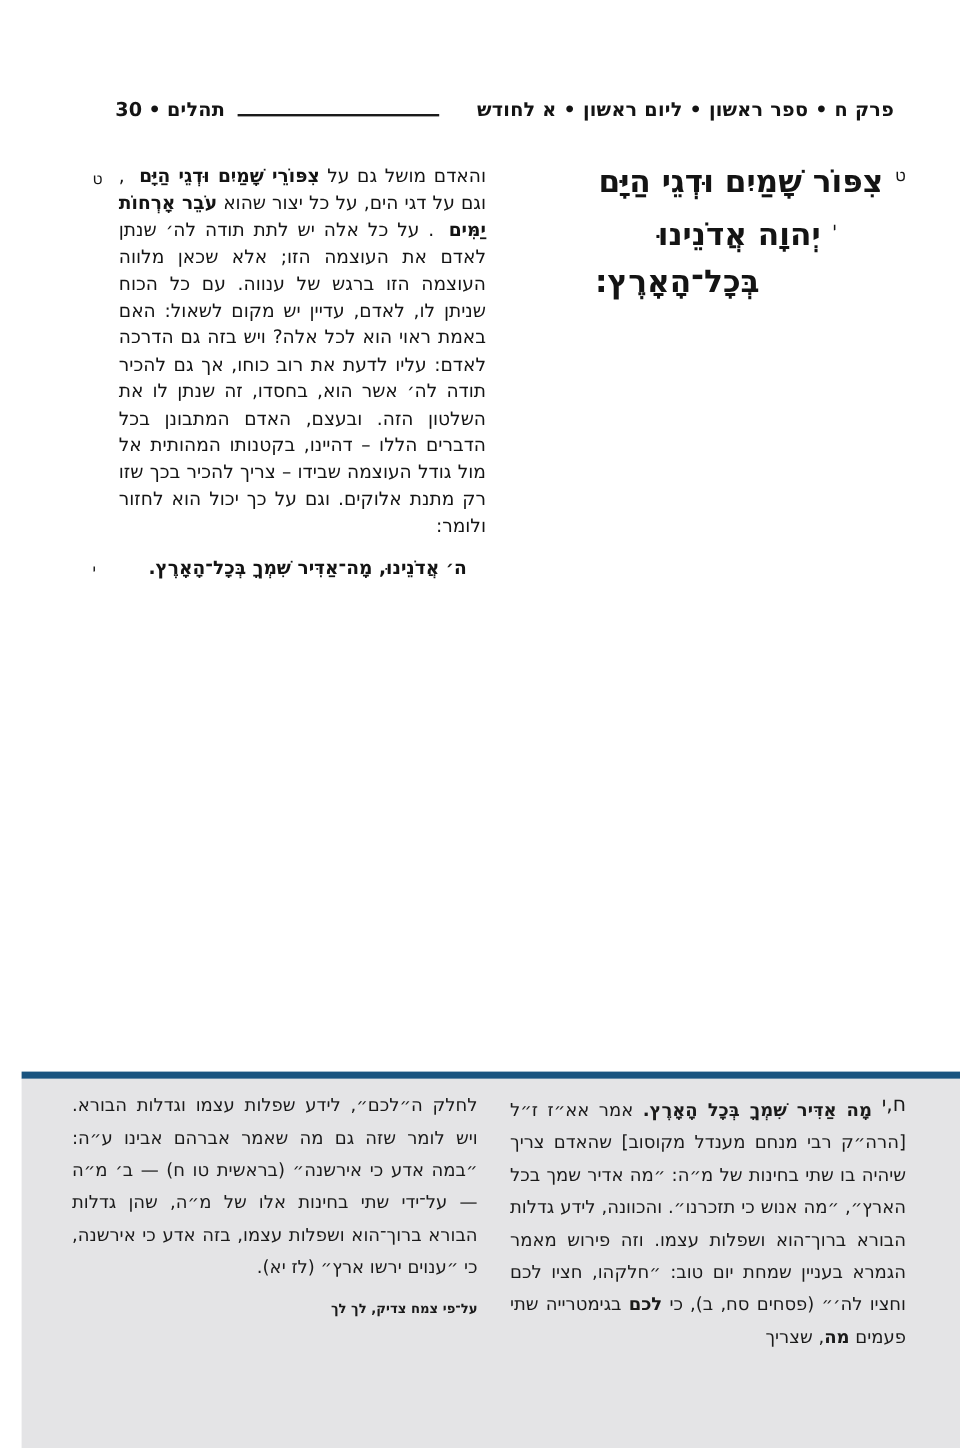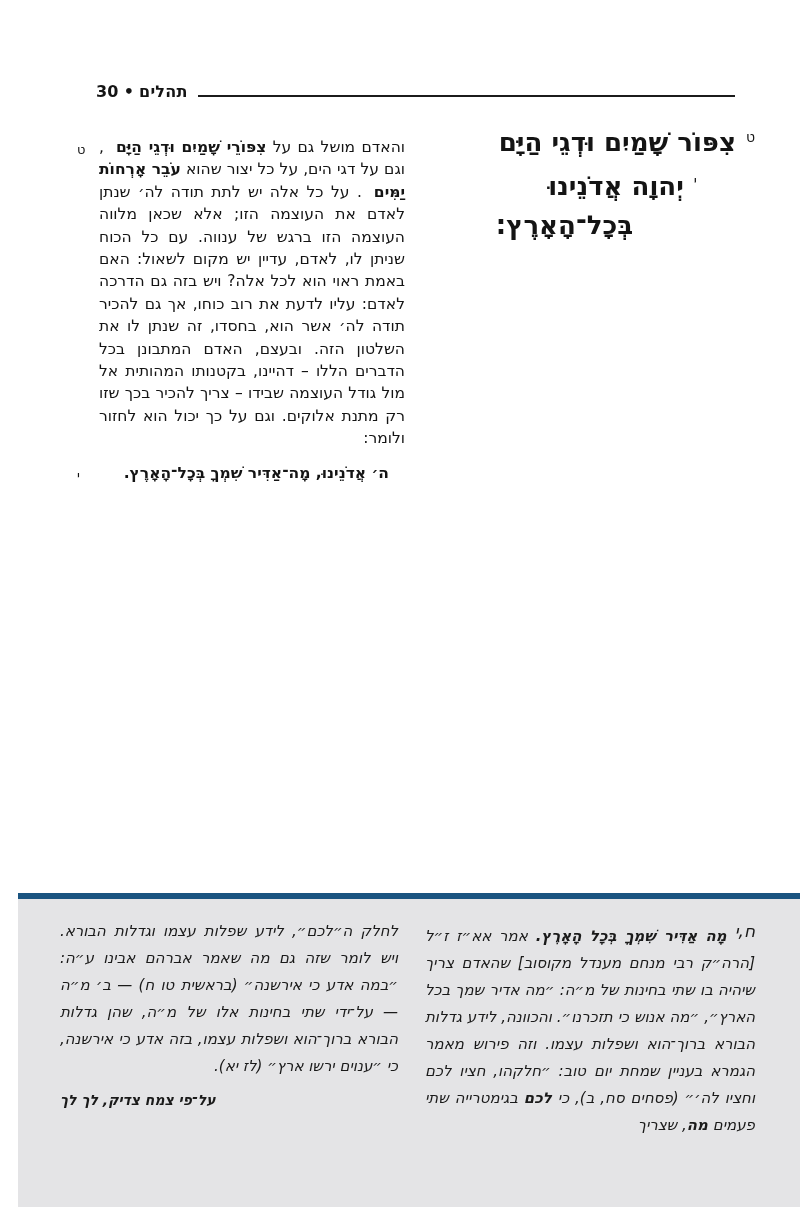--- a/index.html
+++ b/index.html
@@ -15,21 +15,21 @@
     font-size:16px;font-weight:700;letter-spacing:.2px;
   }
   .header .fill-rule{
     flex:1;border-bottom:2px solid #1b1b1b;align-self:flex-end;
     margin:0 10px 4px 10px;height:0;
   }
   .header .grp{white-space:nowrap;margin-left:21px;}
   .header .dot{margin:0 5px;}
   
   .verse-block{
-    position:absolute;top:118px;left:435px;width:320px;
+    position:absolute;top:128px;left:435px;width:320px;
     direction:rtl;text-align:right;
     font-weight:700;font-size:26px;line-height:39px;white-space:nowrap;
   }
   .vmarker{
     font-size:14px;font-weight:400;vertical-align:9px;margin-left:10px;
   }
   
   .commentary{
     position:absolute;left:75px;top:136px;width:330px;
     direction:rtl;text-align:justify;
@@ -45,36 +45,37 @@
     padding-right:16px;padding-left:24px;font-weight:600;text-align:right;
   }
   
   .accent-rule{
     position:absolute;left:18px;top:893px;width:782px;height:6px;
   }
   .footnote-box{
     position:absolute;left:18px;top:899px;width:782px;height:308px;
   }
   .fn-col{
-    position:absolute;top:19px;direction:rtl;text-align:justify;
-    font-size:15px;line-height:27px;color:#1a1a1a;font-style:italic;
+    position:absolute;top:9px;direction:rtl;text-align:justify;
+    font-size:15px;line-height:27px;color:#1a1a1a;
   }
   .fn-right{left:407px;width:330px;}
   .fn-left{left:42px;width:338px;}
   .fn-marker{font-size:17px;font-weight:400;margin-left:8px;vertical-align:4px;}
   .fn-lead{font-weight:700;margin-top:32px;}
   .fn-bold{font-weight:700;margin-top:35px;}
   .fn-attribution{
-    margin-top:7px;font-size:14px;font-weight:700;text-align:left;
+    margin-top:7px;font-size:11px;font-weight:700;text-align:right;
   }
 </style>
 </head>
 <body style="color: rgb(20, 20, 20);">
 
 <div class="header">
+  <span class="grp">פרק ח • ספר ראשון • ליום ראשון • א לחודש</span>
   <div class="fill-rule"></div>
   <span class="grp"><span>תהלים</span><span class="dot">•</span><span>30</span></span>
 </div>
 
 <div class="verse-block">
   <div class="vline" style="padding-right:0">
     <span class="vmarker">ט</span><span>צִפּוֹר שָׁמַיִם וּדְגֵי הַיָּם</span>
   </div>
   <div class="vline" style="padding-right:58px">
     <span class="vmarker">י</span><span>יְהוָה אֲדֹנֵינוּ</span>

